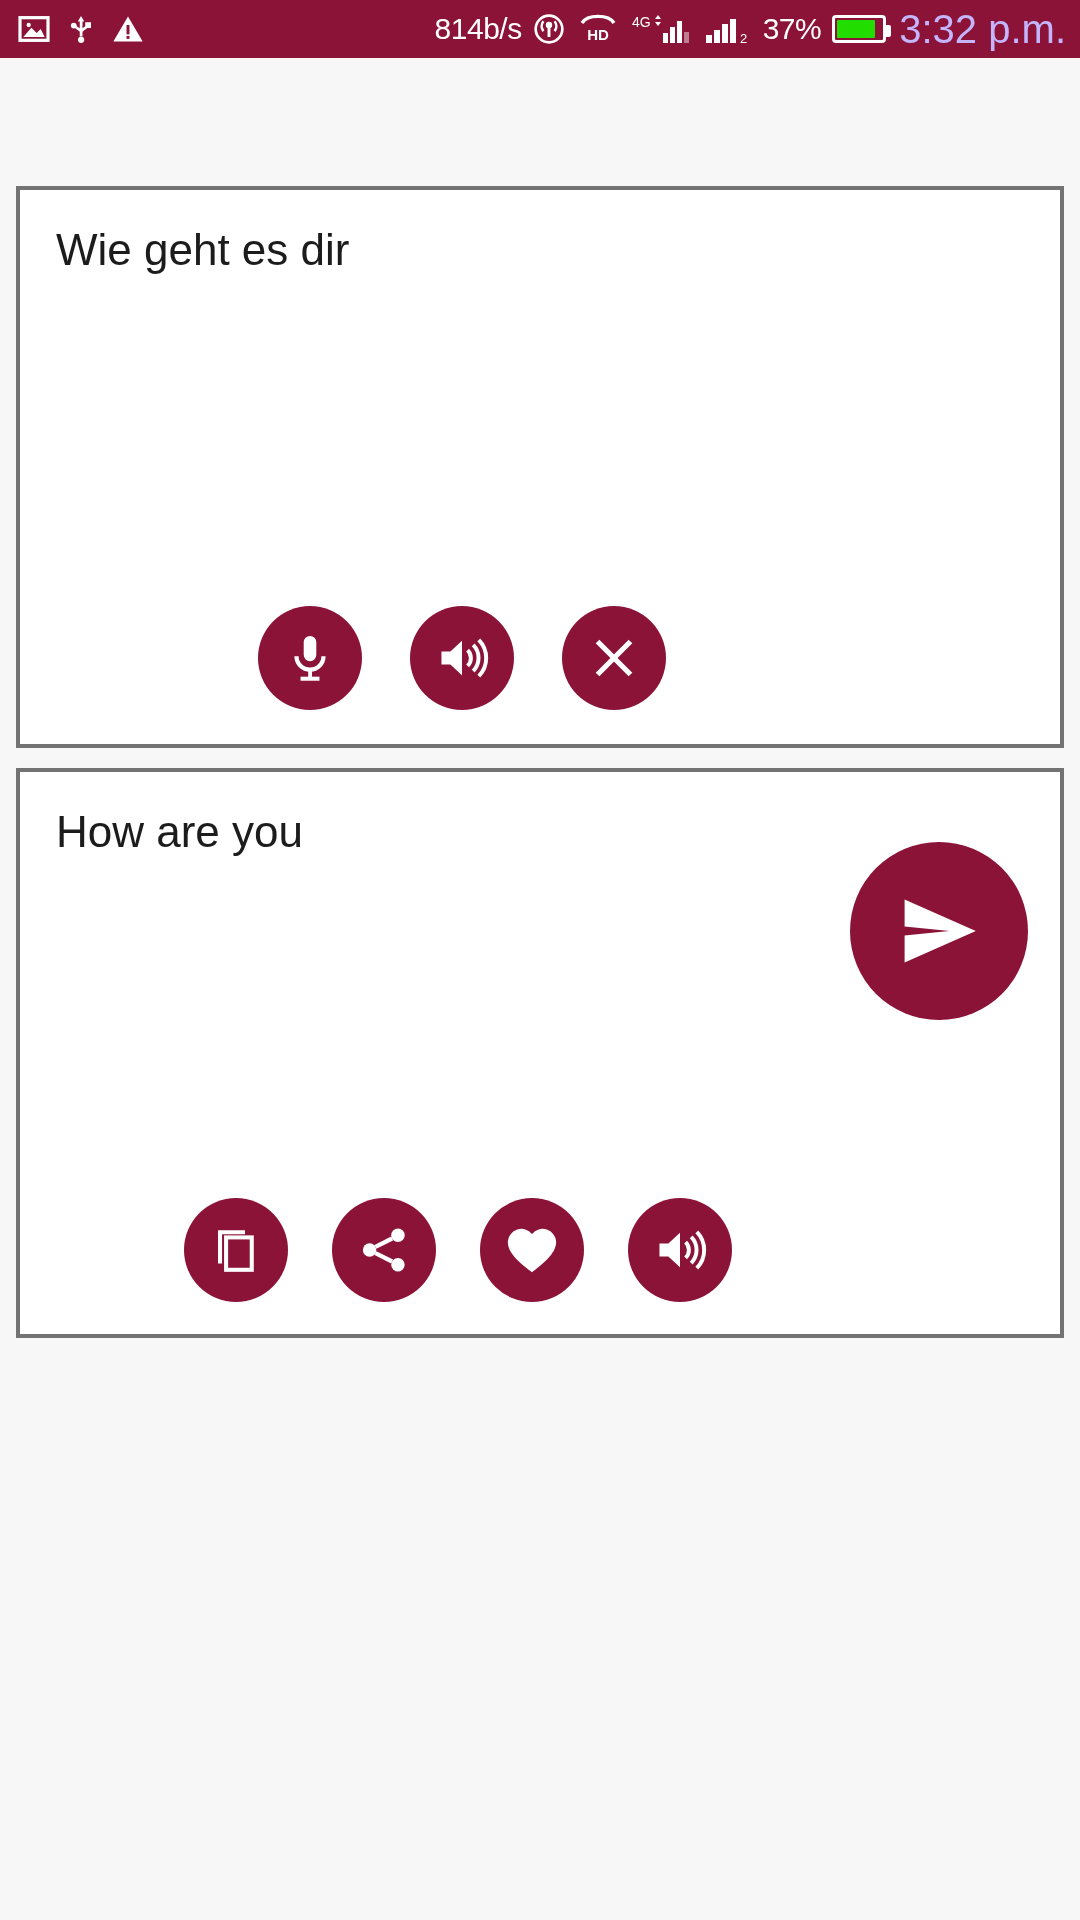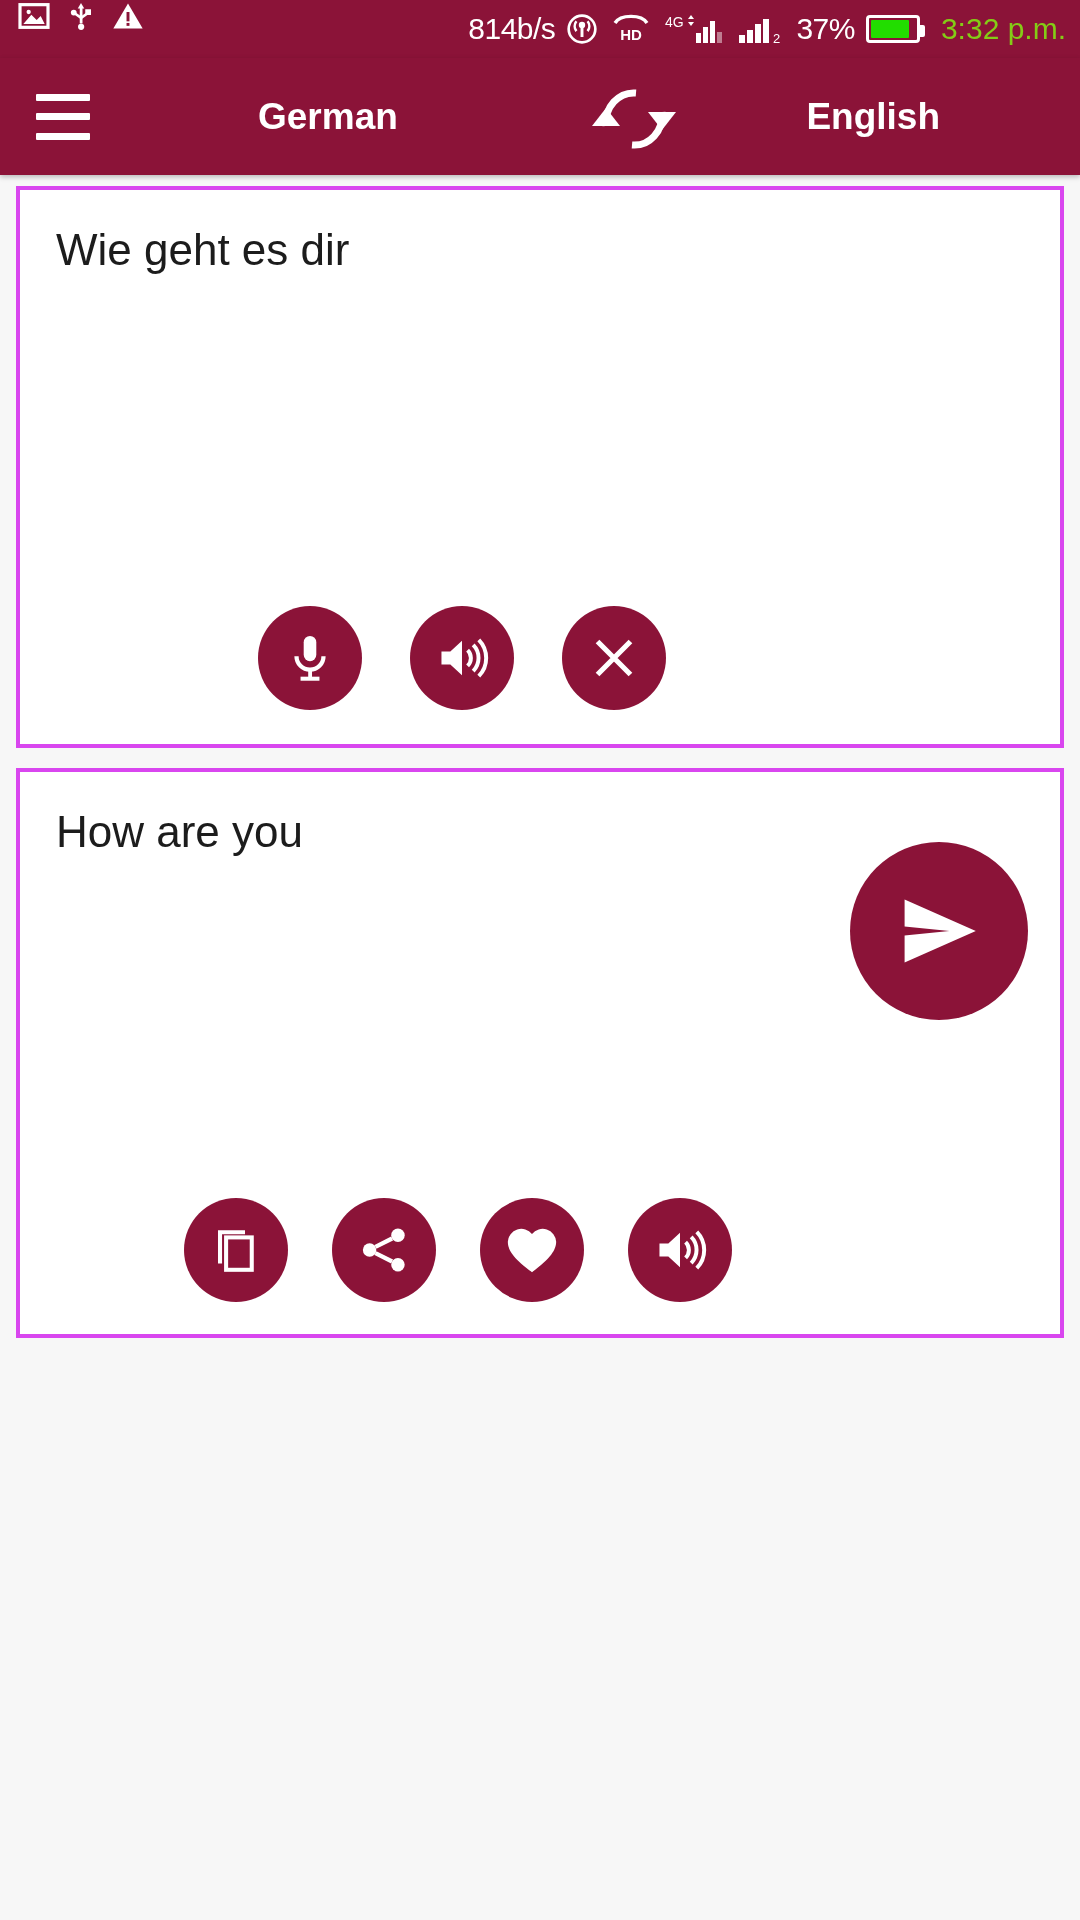--- a/index.html
+++ b/index.html
@@ -18,21 +18,21 @@
     height: 1920px;
     background: #f7f7f7;
   }
 
   
   .status-bar {
     position: relative;
     height: 58px;
     background: #8b1338;
     display: flex;
-    align-items: flex-start;
+    align-items: center;
     padding: 0 18px;
     color: #ffffff;
   }
   .status-left {
     display: flex;
     align-items: center;
     gap: 16px;
   }
   .status-right {
     position: absolute;
@@ -44,25 +44,25 @@
     gap: 11px;
   }
   .sb-text {
     font-size: 30px;
     font-weight: 400;
     letter-spacing: -0.5px;
     white-space: nowrap;
     color: #ffffff;
   }
   .sb-time {
-    font-size: 30px;
+    font-size: 40px;
     font-weight: 400;
     white-space: nowrap;
-    color: #84cc16;
-    margin-left: 10px;
+    color: #c4b5fd;
+    margin-left: 2px;
   }
   .sb-icon { display: block; }
 
   .battery {
     width: 54px;
     height: 28px;
     border: 3px solid #ffffff;
     border-radius: 4px;
     position: relative;
     display: flex;
@@ -129,21 +129,21 @@
     height: 70px;
     cursor: pointer;
   }
 
   
   .card {
     position: absolute;
     left: 16px;
     width: 1048px;
     background: #ffffff;
-    border: 4px solid #d946ef;
+    border: 4px solid #737373;
   }
   #card-source { top: 186px; height: 562px; }
   #card-target { top: 768px; height: 570px; padding-left: 28px; }
 
   .card-text {
     position: absolute;
     left: 36px;
     top: 32px;
     right: 36px;
     font-size: 44px;
@@ -283,41 +283,20 @@
       <span class="sb-text">37%</span>
 
       <span class="battery">
         <span class="battery-fill" id="battery-fill" style="width: 86%; background: rgb(34, 221, 0);"></span>
       </span>
 
       <span class="sb-time">3:32 p.m.</span>
     </div>
   </div>
 
-  <div class="app-header">
-
-    <div class="menu-btn">
-      <span></span>
-      <span></span>
-      <span></span>
-    </div>
-
-    <div class="lang-btn lang-source">German</div>
-
-    <div class="swap-btn">
-      <svg width="100" height="70" viewBox="0 0 100 70">
-        <path d="M22 42 A28 30 0 0 1 52 9" fill="none" stroke="#fff" stroke-width="7" stroke-linecap="butt"></path>
-        <path d="M78 28 A28 30 0 0 1 48 61" fill="none" stroke="#fff" stroke-width="7" stroke-linecap="butt"></path>
-        <path d="M22 24 L36 42 L8 42 Z" fill="#fff"></path>
-        <path d="M78 46 L64 28 L92 28 Z" fill="#fff"></path>
-      </svg>
-    </div>
-
-    <div class="lang-btn lang-target">English</div>
-  </div>
 
   <div class="card" id="card-source">
 
     <div class="card-text" placeholder="Enter text">Wie geht es dir</div>
 
     <div class="btn-row" id="row-source">
 
       <div class="circ-btn">
         <span>
           <svg width="54" height="54" viewBox="0 0 24 24">

